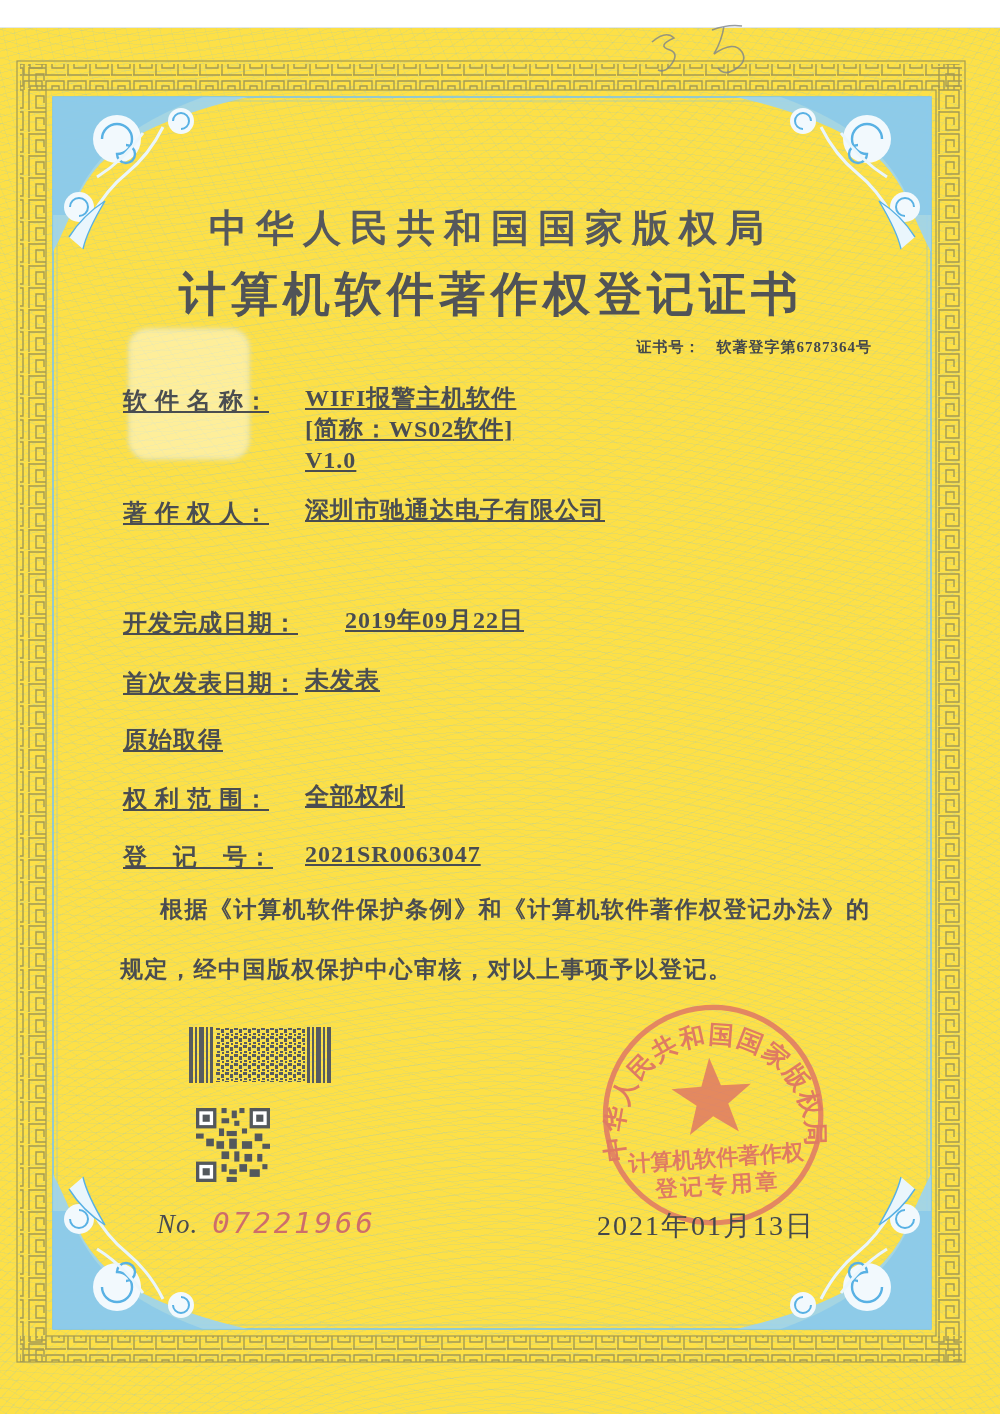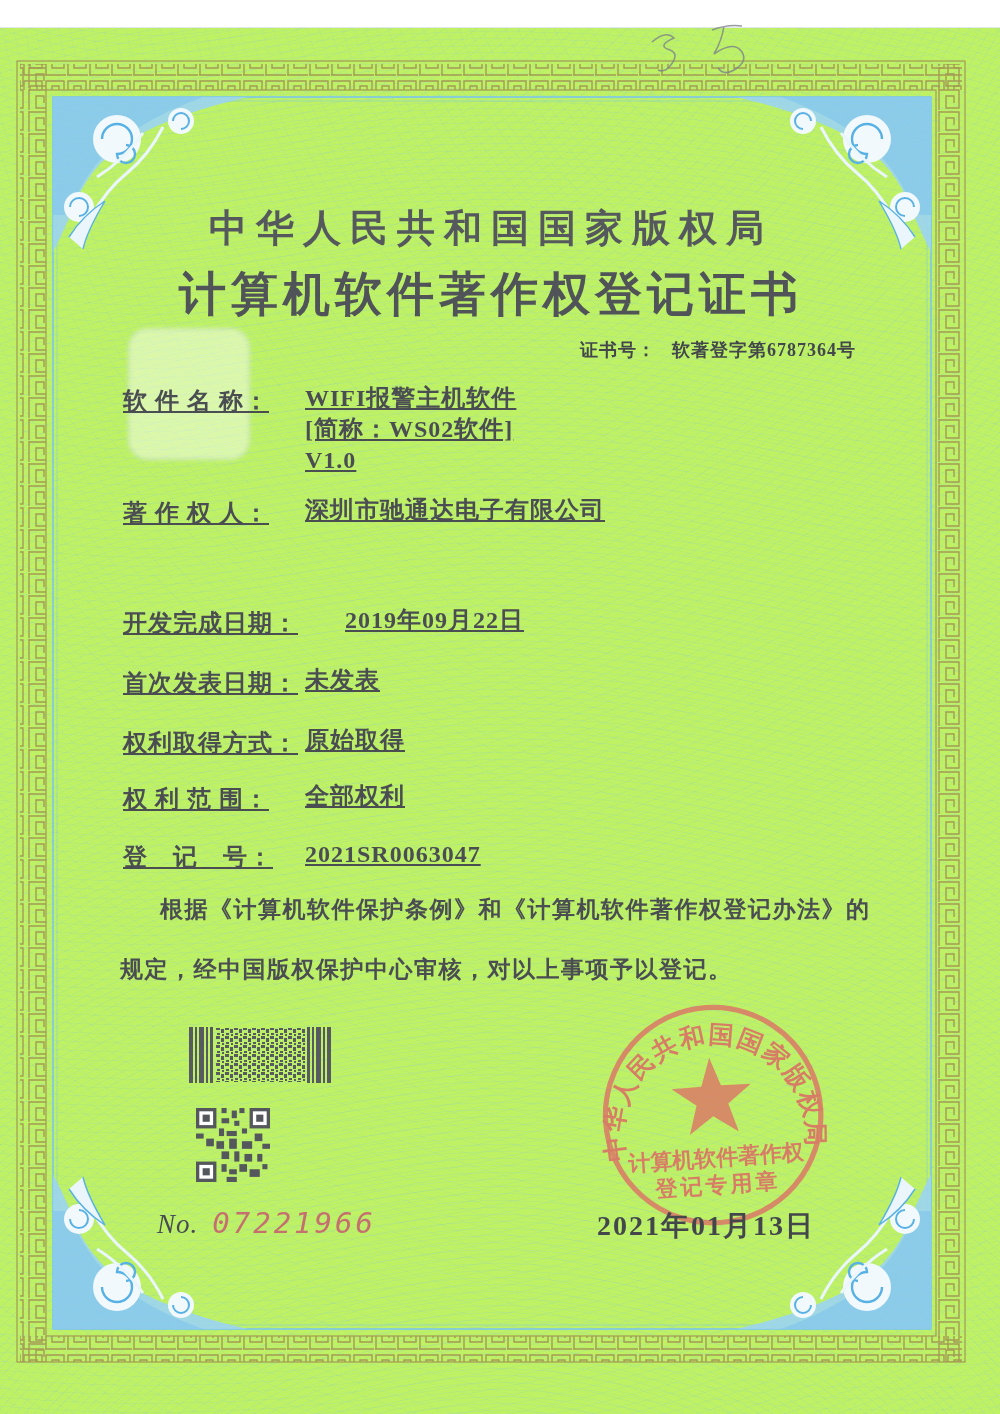--- a/index.html
+++ b/index.html
@@ -1,54 +1,54 @@
 <!DOCTYPE html>
 <html><head>
 <meta charset="utf-8">
 <style>
   html,body{margin:0;padding:0;background:#fff;}
   .sheet{position:relative;width:1000px;height:1414px;overflow:hidden;
-    background:#bef264;
+    background:#fde047;
     font-family:"Liberation Serif","DejaVu Serif",serif;}
   
   .sheet::before{content:"";position:absolute;inset:0;pointer-events:none;
     background:
       repeating-radial-gradient(circle at 50% 130%, rgba(125,190,225,.14) 0 1px, transparent 1px 7px),
       repeating-radial-gradient(circle at 15% -30%, rgba(125,190,225,.12) 0 1px, transparent 1px 9px),
       repeating-radial-gradient(circle at 90% -10%, rgba(125,190,225,.10) 0 1px, transparent 1px 11px);}
   .topstrip{position:absolute;left:0;top:0;width:1000px;height:27px;background:#ffffff;
     border-bottom:1px solid #e2e8ea;}
   .frame{position:absolute;left:0;top:0;}
   .handwriting{position:absolute;left:600px;top:8px;width:210px;height:84px;}
   .smudge{position:absolute;left:128px;top:328px;width:118px;height:128px;border-radius:20px;
     border:2px solid rgba(185,205,212,.38);background:rgba(255,255,255,.45);filter:blur(2px);}
   .authority{position:absolute;left:0;top:203px;width:982px;text-align:center;
     font-size:38px;font-weight:700;letter-spacing:9px;color:#55585c;}
   .cert-title{position:absolute;left:0;top:263px;width:982px;text-align:center;
     font-size:47px;font-weight:700;letter-spacing:5px;color:#505357;}
-  .certno{position:absolute;left:464px;top:338px;width:392px;text-align:right;
-    font-size:18px;font-weight:700;color:#43474b;letter-spacing:1px;}
+  .certno{position:absolute;left:480px;top:338px;width:392px;text-align:right;
+    font-size:15px;font-weight:700;color:#43474b;letter-spacing:1px;}
   .certno .lab{margin-right:16px;}
   .field{position:absolute;left:123px;display:flex;color:#4a4d51;text-decoration:underline;}
   .flabel{width:182px;font-size:24px;font-weight:700;white-space:pre;flex:none;letter-spacing:1px;}
   .fvalue{font-size:24px;font-weight:700;letter-spacing:1px;}
   .vline{display:block;line-height:36px;margin-top:-5px;}
   .r0{top:385px;} .r1{top:497px;} .r2{top:607px;gap:40px;} .r3{top:667px;}
   .r4{top:727px;} .r5{top:783px;} .r6{top:841px;}
   .stline{position:absolute;font-size:23px;font-weight:600;color:#4a4d51;letter-spacing:1.5px;white-space:pre;}
   .st1{left:160px;top:894px;}
   .st2{left:120px;top:954px;}
   .barcode{position:absolute;left:189px;top:1027px;}
   .qrcode{position:absolute;left:196px;top:1108px;}
   .seal{position:absolute;left:598px;top:998px;width:230px;height:230px;transform:rotate(-4deg);opacity:.88;}
   .no-group{position:absolute;left:157px;top:1206px;display:flex;align-items:baseline;font-style:italic;}
   .no-label{font-size:27px;color:#484b50;letter-spacing:1px;}
   .no-serial{margin-left:14px;font-family:"DejaVu Sans Mono","Liberation Mono",monospace;
     font-size:29px;color:#c75a70;letter-spacing:3px;opacity:.85;}
-  .issue-date{position:absolute;left:597px;top:1207px;font-size:28px;font-weight:700;
+  .issue-date{position:absolute;left:597px;top:1207px;font-size:28px;font-weight:400;
     color:#43474c;letter-spacing:2px;}
 </style>
 </head>
 <body>
 
 <div class="sheet">
 
   <div class="topstrip"></div>
 
   <svg class="frame" width="1000" height="1414" aria-hidden="true">
@@ -123,21 +123,20 @@
         <span class="vline">2019年09月22日</span>
       </span>
   </div>
   <div class="field r3">
     <span class="flabel">首次发表日期：</span>
     <span class="fvalue">
         <span class="vline">未发表</span>
       </span>
   </div>
   <div class="field r4">
-    <span class="flabel">权利取得方式：</span>
     <span class="fvalue">
         <span class="vline">原始取得</span>
       </span>
   </div>
   <div class="field r5">
     <span class="flabel">权 利 范 围：</span>
     <span class="fvalue">
         <span class="vline">全部权利</span>
       </span>
   </div>

